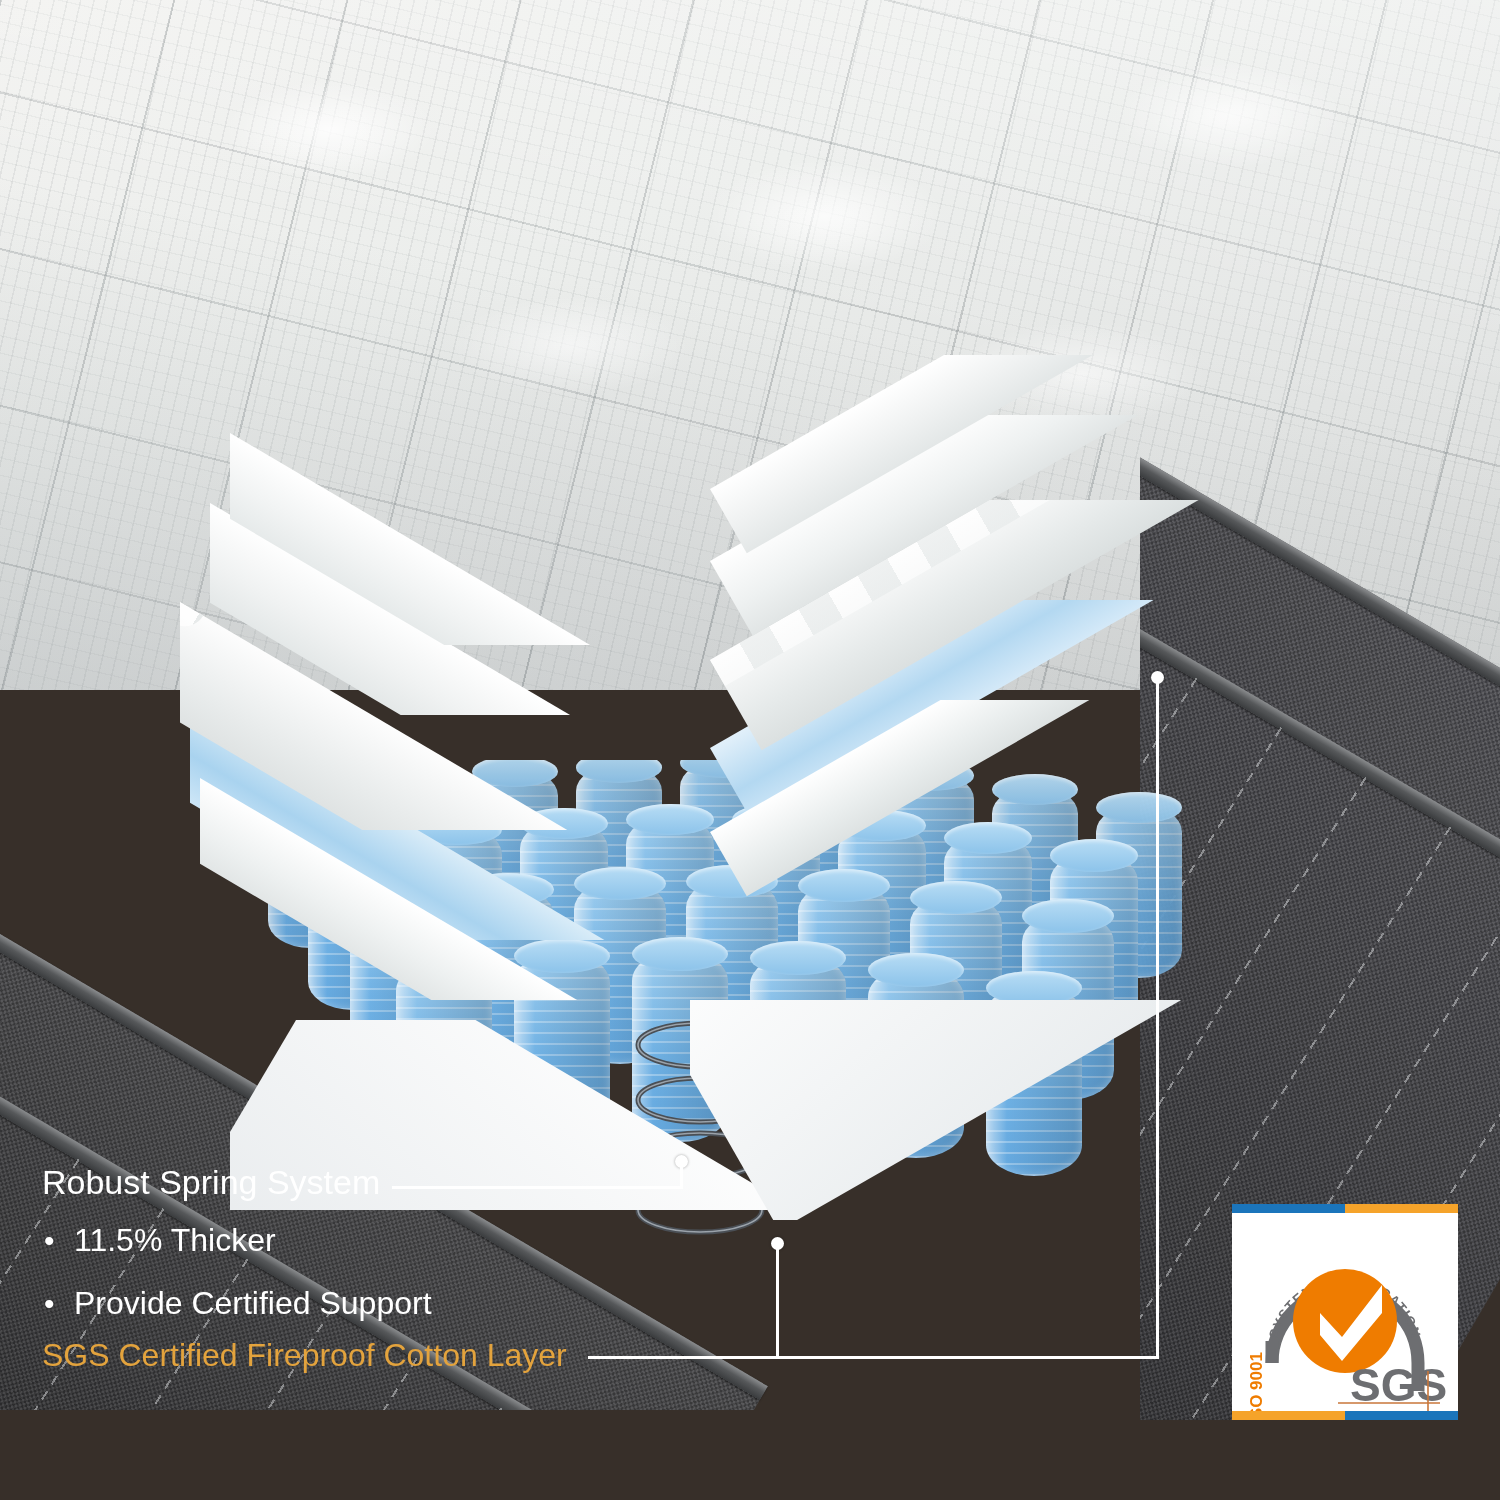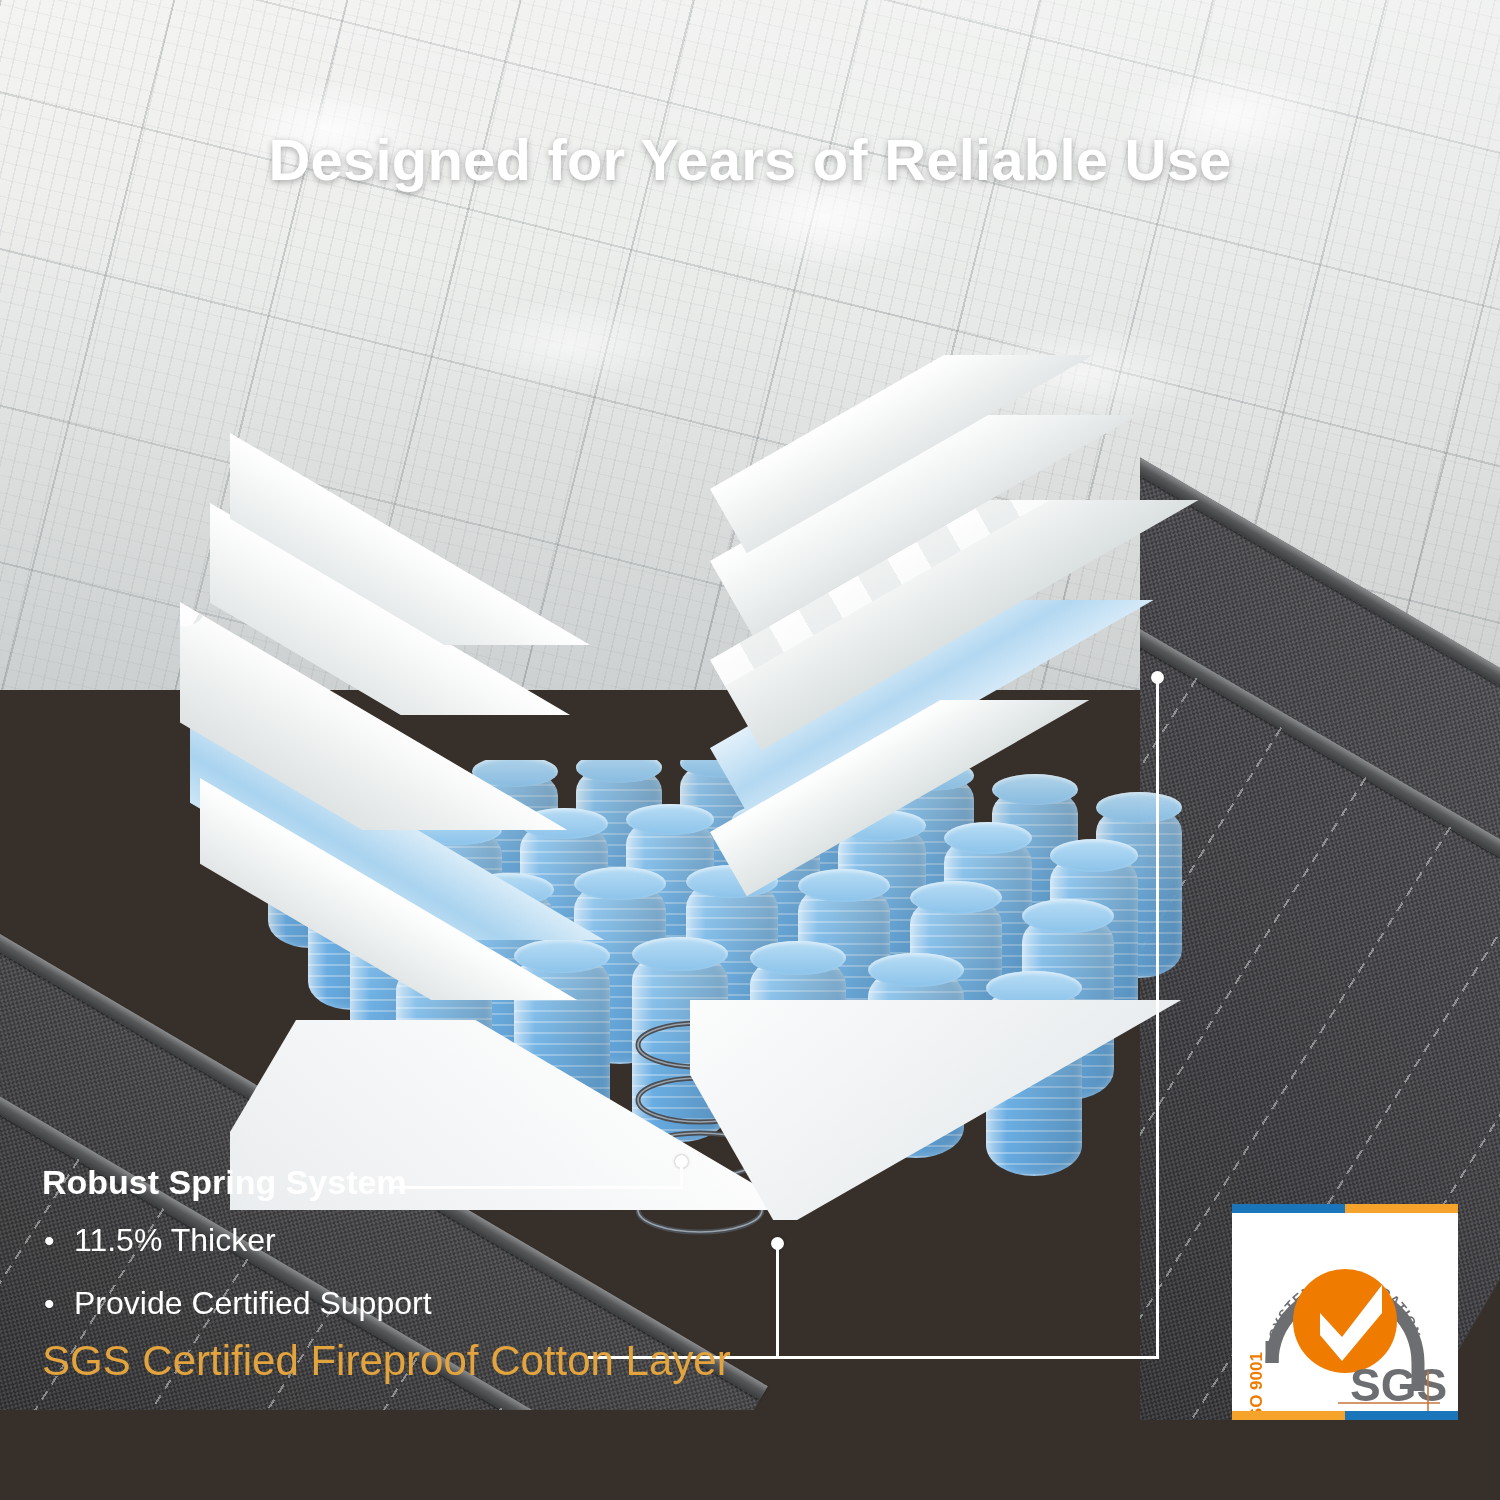--- a/index.html
+++ b/index.html
@@ -97,29 +97,29 @@
 
   
   .headline{
     position:absolute;left:0;top:126px;width:1500px;text-align:center;
     font-size:58px;font-weight:700;color:#ffffff;letter-spacing:.2px;
     text-shadow:0 2px 6px rgba(80,80,80,.45);
     font-family:"Liberation Sans", sans-serif;
   }
   .lbl-main{
     position:absolute;left:42px;top:1163px;
-    font-size:34px;font-weight:700;color:#ffffff;white-space:nowrap;
+    font-size:34px;font-weight:400;color:#ffffff;white-space:nowrap;
   }
   .bullets{position:absolute;left:44px;top:1222px;}
   .bullet{display:flex;align-items:baseline;margin-bottom:26px;}
   .bullet .dot{width:30px;color:#ffffff;font-size:30px;line-height:1;}
   .bullet .txt{font-size:32px;color:#ffffff;white-space:nowrap;}
   .lbl-sgs{
     position:absolute;left:42px;top:1337px;
-    font-size:42px;color:#e3a33d;white-space:nowrap;
+    font-size:32px;color:#e3a33d;white-space:nowrap;
   }
 
   
   .sgs-box{
     position:absolute;left:1232px;top:1204px;width:226px;height:216px;
     background:#ffffff;
   }
   .sgs-bar{position:absolute;left:0;right:0;height:9px;display:flex;}
   .sgs-bar.top{top:0;}
   .sgs-bar.bot{bottom:0;}
@@ -291,21 +291,20 @@
   <div class="cl-dot" style="left:675px;top:1155px;"></div>
   <div class="cl-line" style="left:680px;top:1161px;width:3px;height:28px;"></div>
   <div class="cl-line" style="left:392px;top:1186px;width:290px;height:3px;"></div>
 
   <div class="cl-dot" style="left:1151px;top:671px;"></div>
   <div class="cl-line" style="left:1156px;top:677px;width:3px;height:680px;"></div>
   <div class="cl-dot" style="left:771px;top:1237px;"></div>
   <div class="cl-line" style="left:776px;top:1243px;width:3px;height:114px;"></div>
   <div class="cl-line" style="left:588px;top:1356px;width:571px;height:3px;"></div>
 
-  <div class="headline">Designed for Years of Reliable Use</div>
 
   <div class="lbl-main">Robust Spring System</div>
 
   <div class="bullets">
     <div class="bullet">
       <span class="dot">•</span>
       <span class="txt">11.5% Thicker</span>
     </div>
     <div class="bullet">
       <span class="dot">•</span>

